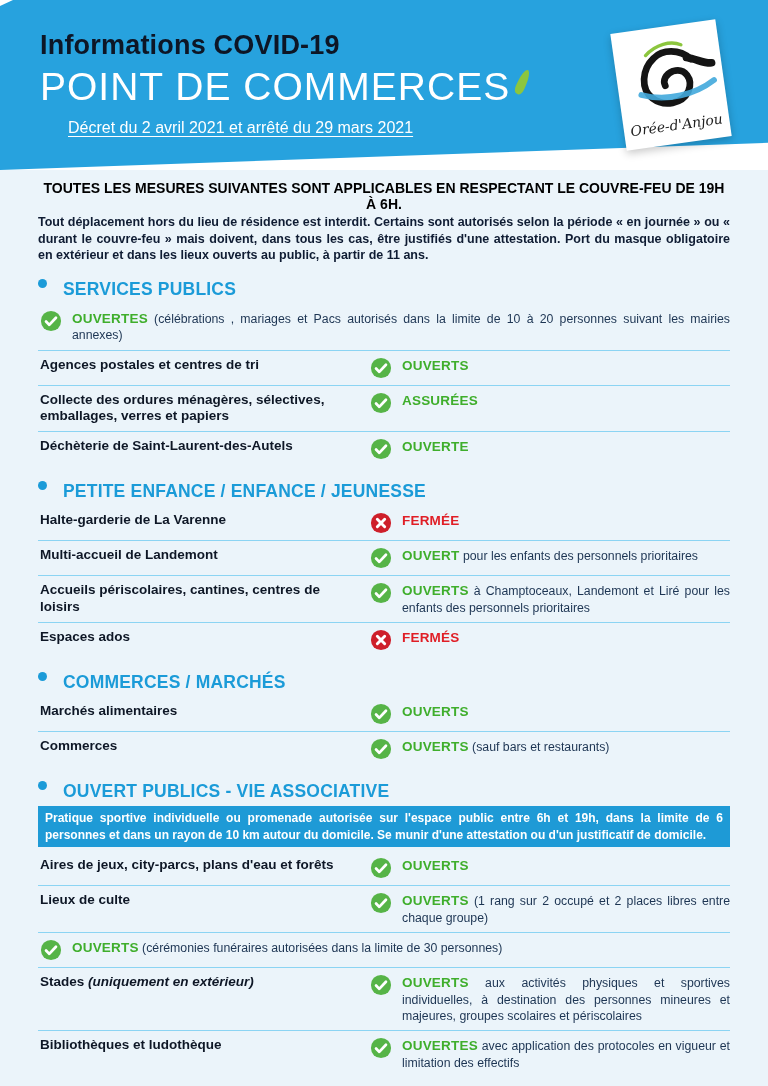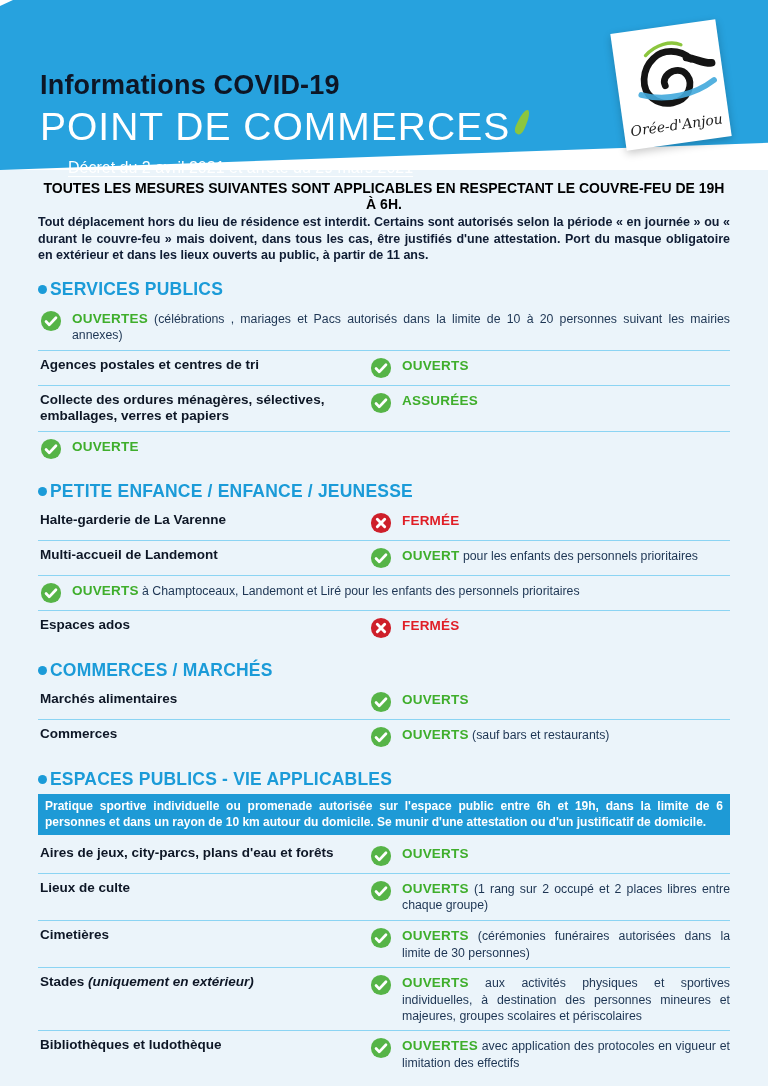--- a/index.html
+++ b/index.html
@@ -24,34 +24,34 @@
     font-family:"Liberation Sans", sans-serif;
     display:flex;flex-direction:column;
   }
   
   .header{position:relative;height:170px;background:#fff;flex:0 0 auto;}
   .header-blue{position:absolute;inset:0;background:var(--blue);
     clip-path:polygon(0 0,100% 0,100% 84%,0 100%);}
   .corner-wedge{position:absolute;top:0;left:0;width:13px;height:6px;background:#fff;
     clip-path:polygon(0 0,100% 0,0 100%);z-index:3;}
   .header-inner{position:absolute;left:40px;top:30px;z-index:4;}
-  .hdr-title{font-size:27px;font-weight:bold;color:#0D1626;letter-spacing:.2px;margin-top:40px;}
+  .hdr-title{font-size:27px;font-weight:bold;color:#0D1626;letter-spacing:.2px;}
   .hdr-subtitle{font-size:39px;font-weight:400;color:#ffffff;letter-spacing:1px;margin-top:4px;position:relative;display:inline-block;}
   .leaf{display:inline-block;width:9px;height:26px;background:var(--leaf);
     border-radius:60% 60% 50% 50%/70% 70% 30% 30%;
     transform:rotate(24deg);margin-left:8px;margin-bottom:14px;vertical-align:bottom;}
   .hdr-decree{margin-top:10px;font-size:16px;color:#fff;text-decoration:underline;text-underline-offset:3px;margin-left:28px;}
   .logo-card{position:absolute;right:44px;top:26px;width:106px;height:118px;background:#fff;
     transform:rotate(-8deg);box-shadow:0 3px 8px rgba(0,0,0,.22);z-index:5;
     display:flex;align-items:center;justify-content:center;}
   
   .main{flex:1 1 auto;background:var(--bg-light);padding:6px 38px 0 38px;}
   .intro-headline{font-size:14px;font-weight:bold;color:#000000;text-align:center;margin-top:4px;}
   .intro-body{font-size:12.5px;font-weight:bold;color:#0F1C33;text-align:justify;line-height:1.32;margin-top:2px;}
-  .section-heading{display:flex;align-items:center;gap:3px;margin-top:15px;margin-bottom:4px;}
+  .section-heading{display:flex;gap:16px;margin-top:15px;margin-bottom:4px;}
   .section-bullet{width:9px;height:9px;border-radius:50%;background:var(--cyan-head);flex:0 0 auto;}
   .section-title{font-size:17.5px;font-weight:bold;color:var(--cyan-head);letter-spacing:.2px;}
   .section-banner{background:var(--blue-deep);color:#fff;font-weight:bold;font-size:12px;
     line-height:1.35;padding:4px 7px;text-align:justify;margin:2px 0 4px 0;}
   .row{display:flex;align-items:flex-start;padding:6px 0 6px 2px;}
   .row + .row{border-top:1.6px solid var(--divider);}
   .cell-label{flex:0 0 330px;padding-right:10px;}
   .label-main{font-size:13.5px;font-weight:bold;color:var(--ink);line-height:1.25;}
   .label-italic{font-style:italic;}
   .cell-icon{flex:0 0 32px;padding-top:0;}
@@ -123,20 +123,23 @@
             </div>
             <div class="cell-icon">
               <svg width="22" height="22" viewBox="0 0 24 24">
                 <circle cx="12" cy="12" r="11" fill="#56B447"></circle>
                 <path d="M6.6 12.6l3.5 3.6 7.3-7.7" fill="none" stroke="#fff" stroke-width="3" stroke-linecap="round" stroke-linejoin="round"></path>
               </svg>
             </div>
             <div class="cell-status"><span class="status-word status-green">ASSURÉES</span></div>
           </div>
           <div class="row">
+            <div class="cell-label">
+              <div class="label-main">Déchèterie de Saint-Laurent-des-Autels</div>
+            </div>
             <div class="cell-icon">
               <svg width="22" height="22" viewBox="0 0 24 24">
                 <circle cx="12" cy="12" r="11" fill="#56B447"></circle>
                 <path d="M6.6 12.6l3.5 3.6 7.3-7.7" fill="none" stroke="#fff" stroke-width="3" stroke-linecap="round" stroke-linejoin="round"></path>
               </svg>
             </div>
             <div class="cell-status"><span class="status-word status-green">OUVERTE</span></div>
           </div>
         </div>
         <div class="section">
@@ -162,20 +165,23 @@
             </div>
             <div class="cell-icon">
               <svg width="22" height="22" viewBox="0 0 24 24">
                 <circle cx="12" cy="12" r="11" fill="#56B447"></circle>
                 <path d="M6.6 12.6l3.5 3.6 7.3-7.7" fill="none" stroke="#fff" stroke-width="3" stroke-linecap="round" stroke-linejoin="round"></path>
               </svg>
             </div>
             <div class="cell-status"><span class="status-word status-green">OUVERT</span><span> pour les enfants des personnels prioritaires</span></div>
           </div>
           <div class="row">
+            <div class="cell-label">
+              <div class="label-main">Accueils périscolaires, cantines, centres de loisirs</div>
+            </div>
             <div class="cell-icon">
               <svg width="22" height="22" viewBox="0 0 24 24">
                 <circle cx="12" cy="12" r="11" fill="#56B447"></circle>
                 <path d="M6.6 12.6l3.5 3.6 7.3-7.7" fill="none" stroke="#fff" stroke-width="3" stroke-linecap="round" stroke-linejoin="round"></path>
               </svg>
             </div>
             <div class="cell-status"><span class="status-word status-green">OUVERTS</span><span> à Champtoceaux, Landemont et Liré pour les enfants des personnels prioritaires</span></div>
           </div>
           <div class="row">
             <div class="cell-label">
@@ -216,21 +222,21 @@
                 <circle cx="12" cy="12" r="11" fill="#56B447"></circle>
                 <path d="M6.6 12.6l3.5 3.6 7.3-7.7" fill="none" stroke="#fff" stroke-width="3" stroke-linecap="round" stroke-linejoin="round"></path>
               </svg>
             </div>
             <div class="cell-status"><span class="status-word status-green">OUVERTS</span><span> (sauf bars et restaurants)</span></div>
           </div>
         </div>
         <div class="section">
           <div class="section-heading">
             <span class="section-bullet"></span>
-            <span class="section-title">ESPACES PUBLICS - VIE APPLICABLES</span>
+            <span class="section-title">OUVERT PUBLICS - VIE ASSOCIATIVE</span>
           </div>
           <div class="section-banner">Pratique sportive individuelle ou promenade autorisée sur l'espace public entre 6h et 19h, dans la limite de 6 personnes et dans un rayon de 10 km autour du domicile. Se munir d'une attestation ou d'un justificatif de domicile.</div>
           <div class="row">
             <div class="cell-label">
               <div class="label-main">Aires de jeux, city-parcs, plans d'eau et forêts</div>
             </div>
             <div class="cell-icon">
               <svg width="22" height="22" viewBox="0 0 24 24">
                 <circle cx="12" cy="12" r="11" fill="#56B447"></circle>
                 <path d="M6.6 12.6l3.5 3.6 7.3-7.7" fill="none" stroke="#fff" stroke-width="3" stroke-linecap="round" stroke-linejoin="round"></path>
@@ -244,23 +250,20 @@
             </div>
             <div class="cell-icon">
               <svg width="22" height="22" viewBox="0 0 24 24">
                 <circle cx="12" cy="12" r="11" fill="#56B447"></circle>
                 <path d="M6.6 12.6l3.5 3.6 7.3-7.7" fill="none" stroke="#fff" stroke-width="3" stroke-linecap="round" stroke-linejoin="round"></path>
               </svg>
             </div>
             <div class="cell-status"><span class="status-word status-green">OUVERTS</span><span> (1 rang sur 2 occupé et 2 places libres entre chaque groupe)</span></div>
           </div>
           <div class="row">
-            <div class="cell-label">
-              <div class="label-main">Cimetières</div>
-            </div>
             <div class="cell-icon">
               <svg width="22" height="22" viewBox="0 0 24 24">
                 <circle cx="12" cy="12" r="11" fill="#56B447"></circle>
                 <path d="M6.6 12.6l3.5 3.6 7.3-7.7" fill="none" stroke="#fff" stroke-width="3" stroke-linecap="round" stroke-linejoin="round"></path>
               </svg>
             </div>
             <div class="cell-status"><span class="status-word status-green">OUVERTS</span><span> (cérémonies funéraires autorisées  dans la limite de 30 personnes)</span></div>
           </div>
           <div class="row">
             <div class="cell-label">

